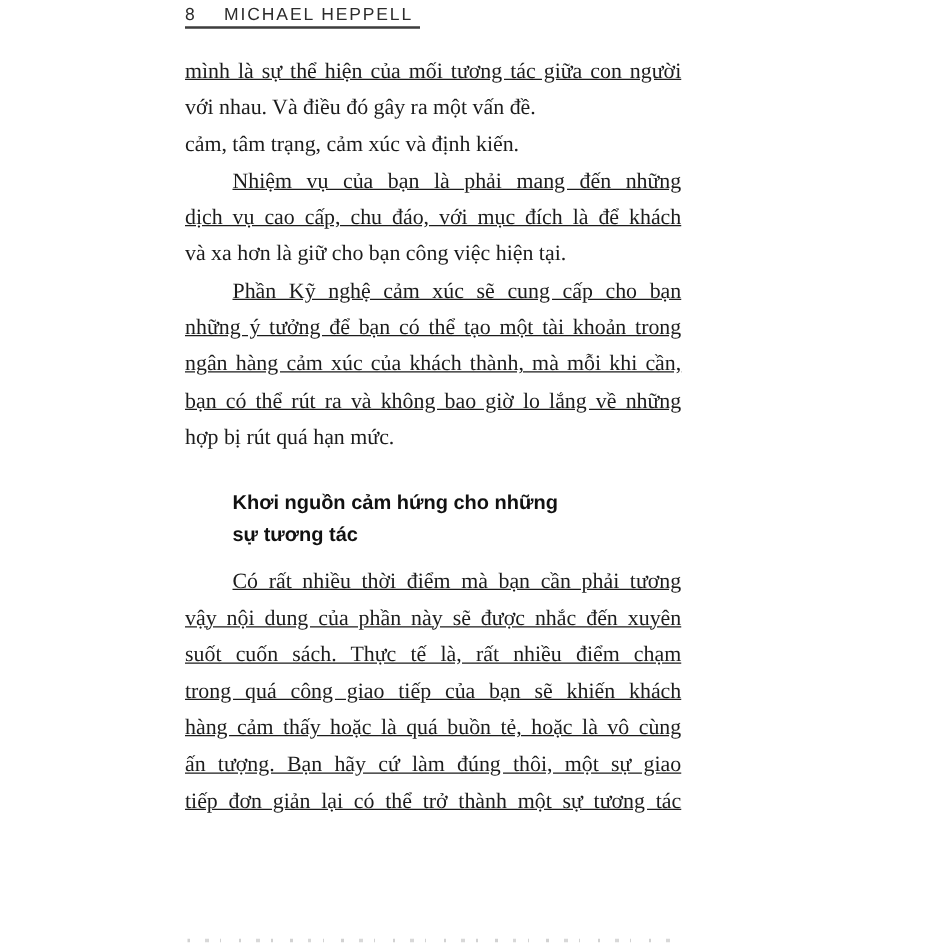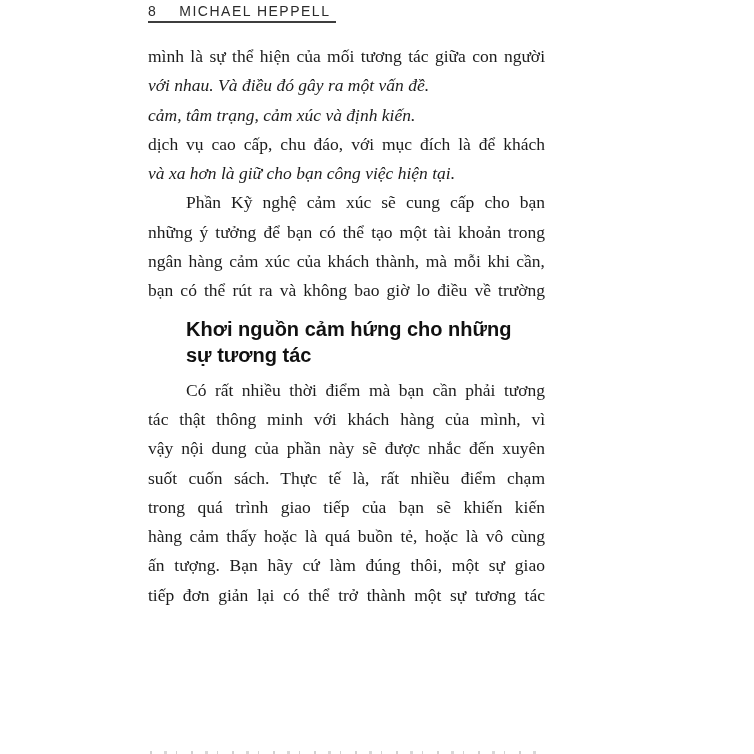--- a/index.html
+++ b/index.html
@@ -48,37 +48,37 @@
     line-height: 29.3px;
     height: 29.3px;
     white-space: nowrap;           
     text-align: justify;
     
   }
   .line.justified { 
     white-space: normal;
     text-align: justify;
     text-align-last: justify;
+    text-decoration: underline;
     -moz-text-align-last: justify;
   }
   .line.final {
     white-space: normal;
     text-align: left;
     text-align-last: left;
-    font-style: italic;
   }
   .line.indent { text-indent: 38px; }
 
   .heading {
     font-family: "Liberation Sans", "DejaVu Sans", sans-serif;
     font-weight: bold;
-    font-size: 20px;
+    font-size: 16px;
     color: #111111;
     padding-left: 38px;
-    margin-top: 10px;
+    margin-top: 26px;
     margin-bottom: 8px;
   }
   .heading .heading-line {
     line-height: 26px;
     white-space: nowrap;
   }
 
   
   .cutoff-line {
     position: absolute;
@@ -101,33 +101,34 @@
 <div class="page-header">
   <span class="page-num">8</span>
   <span class="author">MICHAEL HEPPELL</span>
 </div>
 <div class="header-rule"></div>
 
 <div class="text-block">
     <div class="line justified">mình là sự thể hiện của mối tương tác giữa con người</div>
     <div class="line final">với nhau. Và điều đó gây ra một vấn đề.</div>
     <div class="line final">cảm, tâm trạng, cảm xúc và định kiến.</div>
+    <div class="line justified indent">Nhiệm vụ của bạn là phải mang đến những</div>
     <div class="line justified">dịch vụ cao cấp, chu đáo, với mục đích là để khách</div>
     <div class="line final">và xa hơn là giữ cho bạn công việc hiện tại.</div>
     <div class="line justified indent">Phần Kỹ nghệ cảm xúc sẽ cung cấp cho bạn</div>
     <div class="line justified">những ý tưởng để bạn có thể tạo một tài khoản trong</div>
     <div class="line justified">ngân hàng cảm xúc của khách thành, mà mỗi khi cần,</div>
-    <div class="line justified">bạn có thể rút ra và không bao giờ lo điều về trường</div>
+    <div class="line justified">bạn có thể rút ra và không bao giờ lo lắng về những</div>
+    <div class="line final">hợp bị rút quá hạn mức.</div>
     <div class="heading">
       <div class="heading-line">Khơi nguồn cảm hứng cho những</div>
       <div class="heading-line">sự tương tác</div>
     </div>
     <div class="line justified indent">Có rất nhiều thời điểm mà bạn cần phải tương</div>
-    <div class="line justified">tác thật thông minh với khách hàng của mình, vì</div>
     <div class="line justified">vậy nội dung của phần này sẽ được nhắc đến xuyên</div>
     <div class="line justified">suốt cuốn sách. Thực tế là, rất nhiều điểm chạm</div>
-    <div class="line justified">trong quá trình giao tiếp của bạn sẽ khiến kiến</div>
+    <div class="line justified">trong quá công giao tiếp của bạn sẽ khiến khách</div>
     <div class="line justified">hàng cảm thấy hoặc là quá buồn tẻ, hoặc là vô cùng</div>
     <div class="line justified">ấn tượng. Bạn hãy cứ làm đúng thôi, một sự giao</div>
     <div class="line justified">tiếp đơn giản lại có thể trở thành một sự tương tác</div>
   </div>
 
 <div class="cutoff-line"></div>
 
 </body></html>

